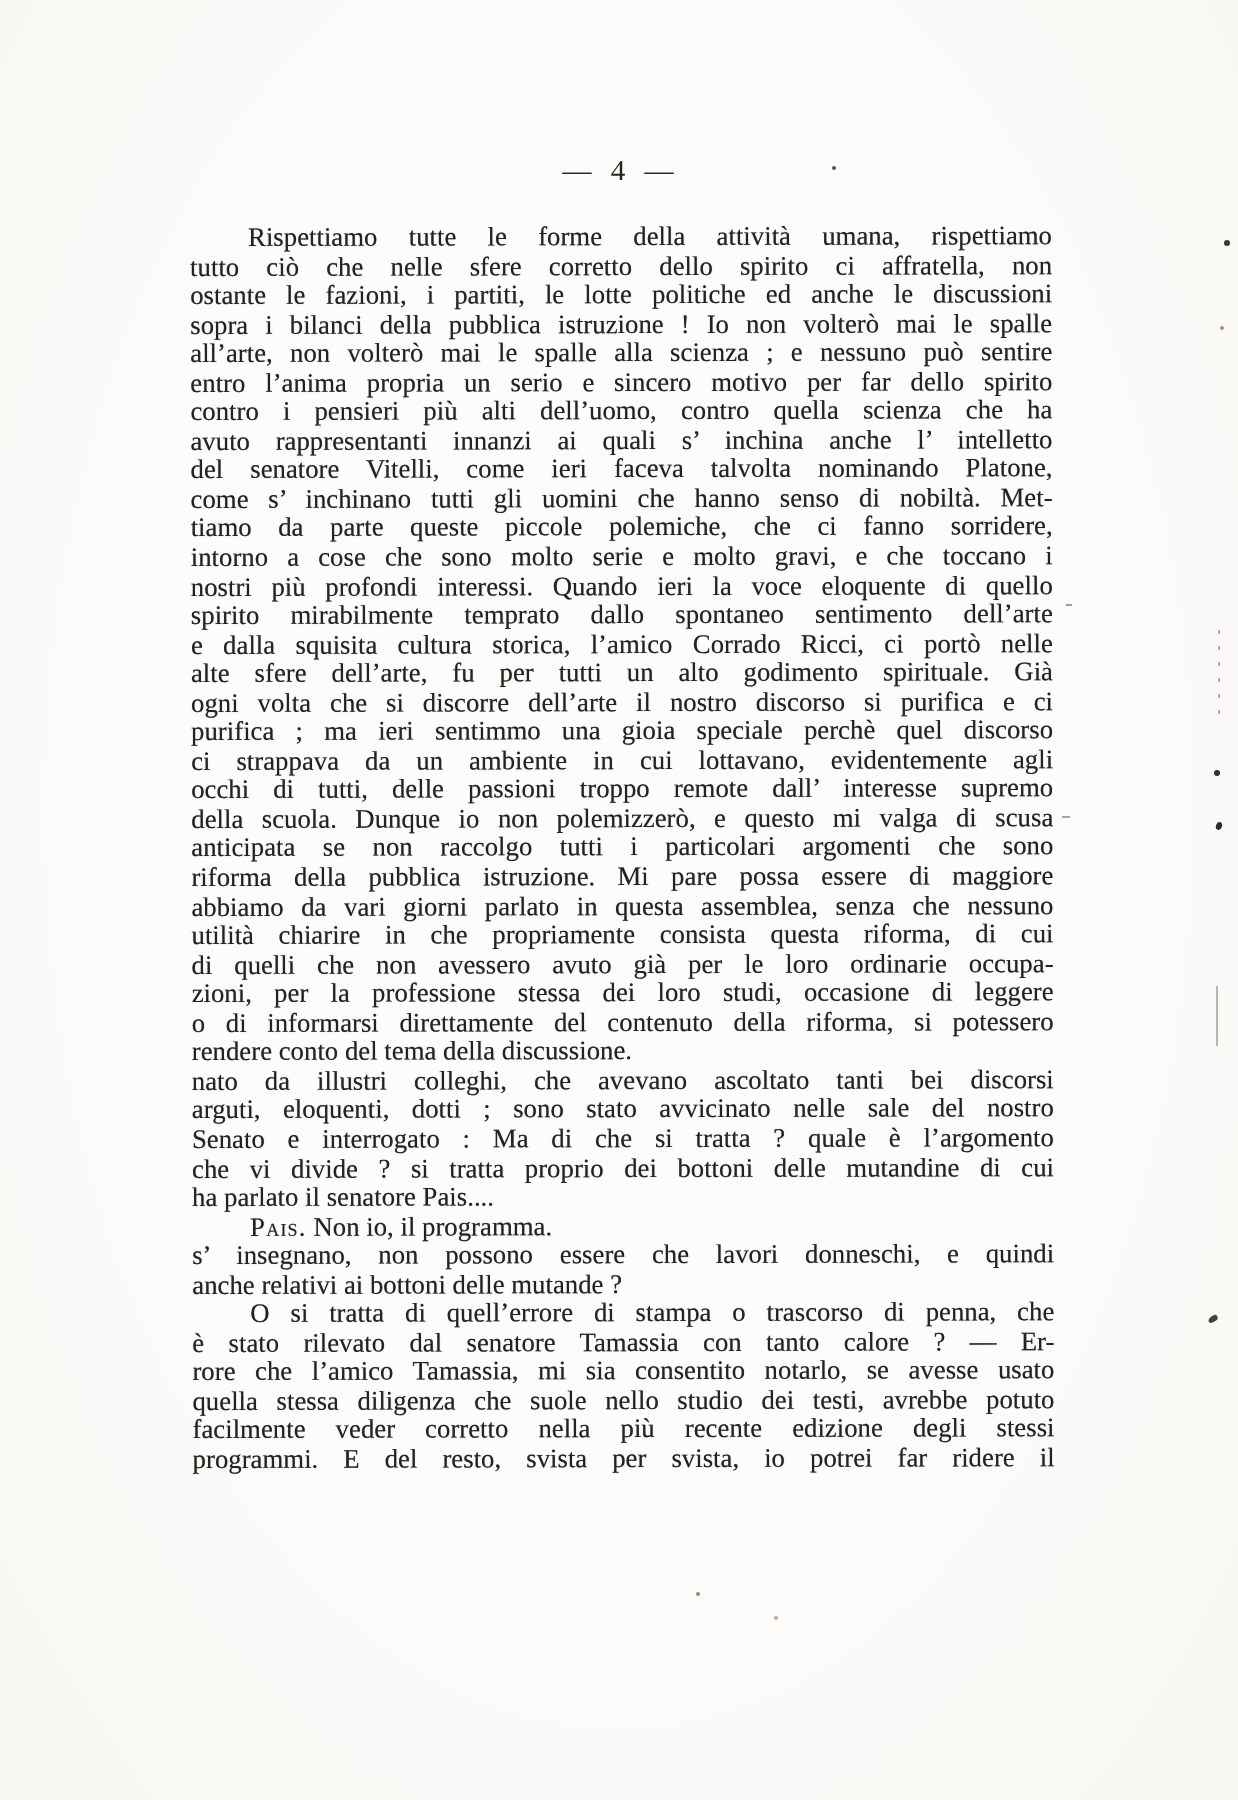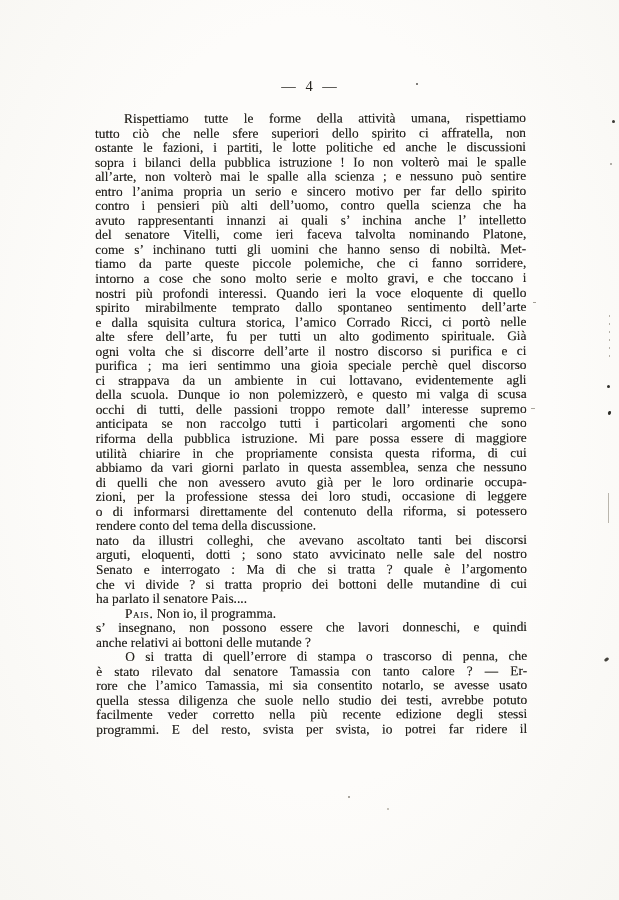--- a/index.html
+++ b/index.html
@@ -78,44 +78,44 @@
 </style>
 </head>
 <body>
 
 <div class="page">
 
   <div class="page-header">— 4 —</div>
 
   <div class="text-block">
       <div class="line indent">Rispettiamo tutte le forme della attività umana, rispettiamo</div>
-      <div class="line">tutto ciò che nelle sfere superiori dello spirito ci affratella, non</div>
+      <div class="line">tutto ciò che nelle sfere corretto dello spirito ci affratella, non</div>
       <div class="line">ostante le fazioni, i partiti, le lotte politiche ed anche le discussioni</div>
       <div class="line">sopra i bilanci della pubblica istruzione ! Io non volterò mai le spalle</div>
       <div class="line">all’arte, non volterò mai le spalle alla scienza ; e nessuno può sentire</div>
       <div class="line">entro l’anima propria un serio e sincero motivo per far dello spirito</div>
       <div class="line">contro i pensieri più alti dell’uomo, contro quella scienza che ha</div>
       <div class="line">avuto rappresentanti innanzi ai quali s’ inchina anche l’ intelletto</div>
       <div class="line">del senatore Vitelli, come ieri faceva talvolta nominando Platone,</div>
       <div class="line">come s’ inchinano tutti gli uomini che hanno senso di nobiltà. Met-</div>
       <div class="line">tiamo da parte queste piccole polemiche, che ci fanno sorridere,</div>
       <div class="line">intorno a cose che sono molto serie e molto gravi, e che toccano i</div>
       <div class="line">nostri più profondi interessi. Quando ieri la voce eloquente di quello</div>
       <div class="line">spirito mirabilmente temprato dallo spontaneo sentimento dell’arte</div>
       <div class="line">e dalla squisita cultura storica, l’amico Corrado Ricci, ci portò nelle</div>
       <div class="line">alte sfere dell’arte, fu per tutti un alto godimento spirituale. Già</div>
       <div class="line">ogni volta che si discorre dell’arte il nostro discorso si purifica e ci</div>
       <div class="line">purifica ; ma ieri sentimmo una gioia speciale perchè quel discorso</div>
       <div class="line">ci strappava da un ambiente in cui lottavano, evidentemente agli</div>
+      <div class="line">occhi di tutti, delle passioni troppo remote dall’ interesse supremo</div>
       <div class="line">della scuola. Dunque io non polemizzerò, e questo mi valga di scusa</div>
-      <div class="line">occhi di tutti, delle passioni troppo remote dall’ interesse supremo</div>
       <div class="line">anticipata se non raccolgo tutti i particolari argomenti che sono</div>
       <div class="line">riforma della pubblica istruzione. Mi pare possa essere di maggiore</div>
+      <div class="line">abbiamo da vari giorni parlato in questa assemblea, senza che nessuno</div>
       <div class="line">utilità chiarire in che propriamente consista questa riforma, di cui</div>
-      <div class="line">abbiamo da vari giorni parlato in questa assemblea, senza che nessuno</div>
       <div class="line">di quelli che non avessero avuto già per le loro ordinarie occupa-</div>
       <div class="line">zioni, per la professione stessa dei loro studi, occasione di leggere</div>
       <div class="line">o di informarsi direttamente del contenuto della riforma, si potessero</div>
       <div class="line para-end">rendere conto del tema della discussione.</div>
       <div class="line">nato da illustri colleghi, che avevano ascoltato tanti bei discorsi</div>
       <div class="line">arguti, eloquenti, dotti ; sono stato avvicinato nelle sale del nostro</div>
       <div class="line">Senato e interrogato : Ma di che si tratta ? quale è l’argomento</div>
       <div class="line">che vi divide ? si tratta proprio dei bottoni delle mutandine di cui</div>
       <div class="line para-end">ha parlato il senatore Pais....</div>
       <div class="line indent para-end"><span class="sc">Pais.</span> Non io, il programma.</div>

